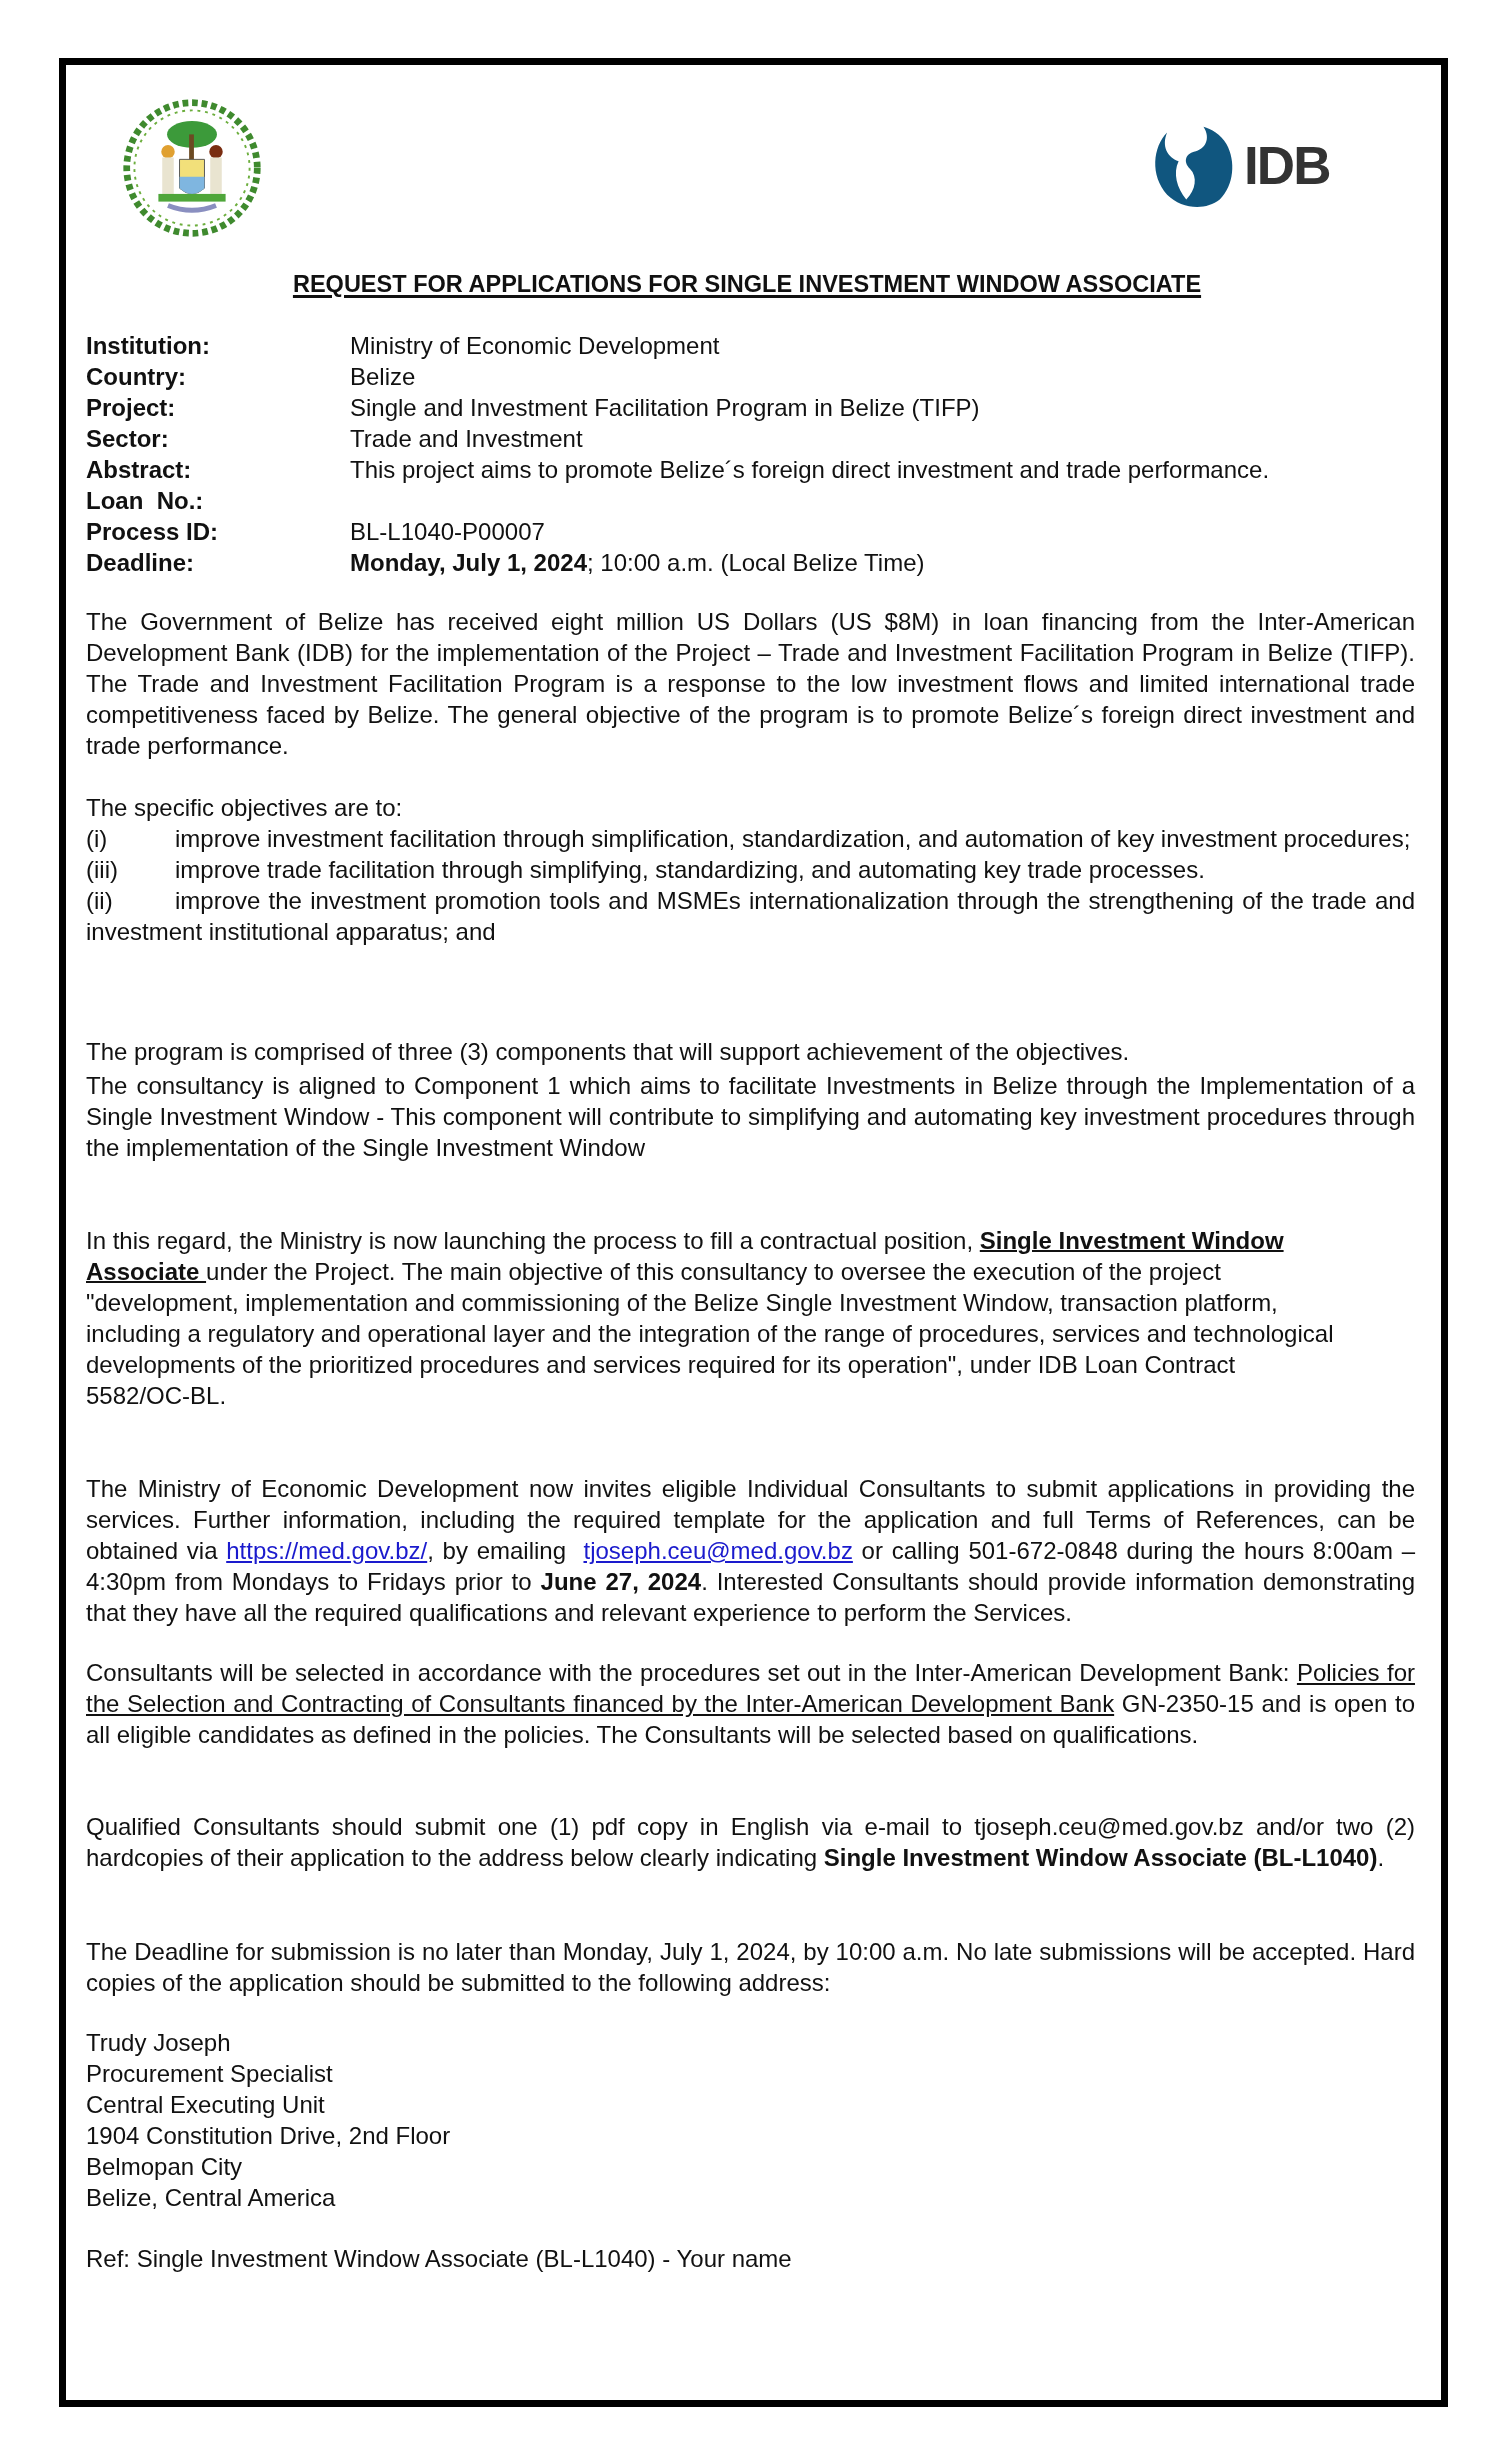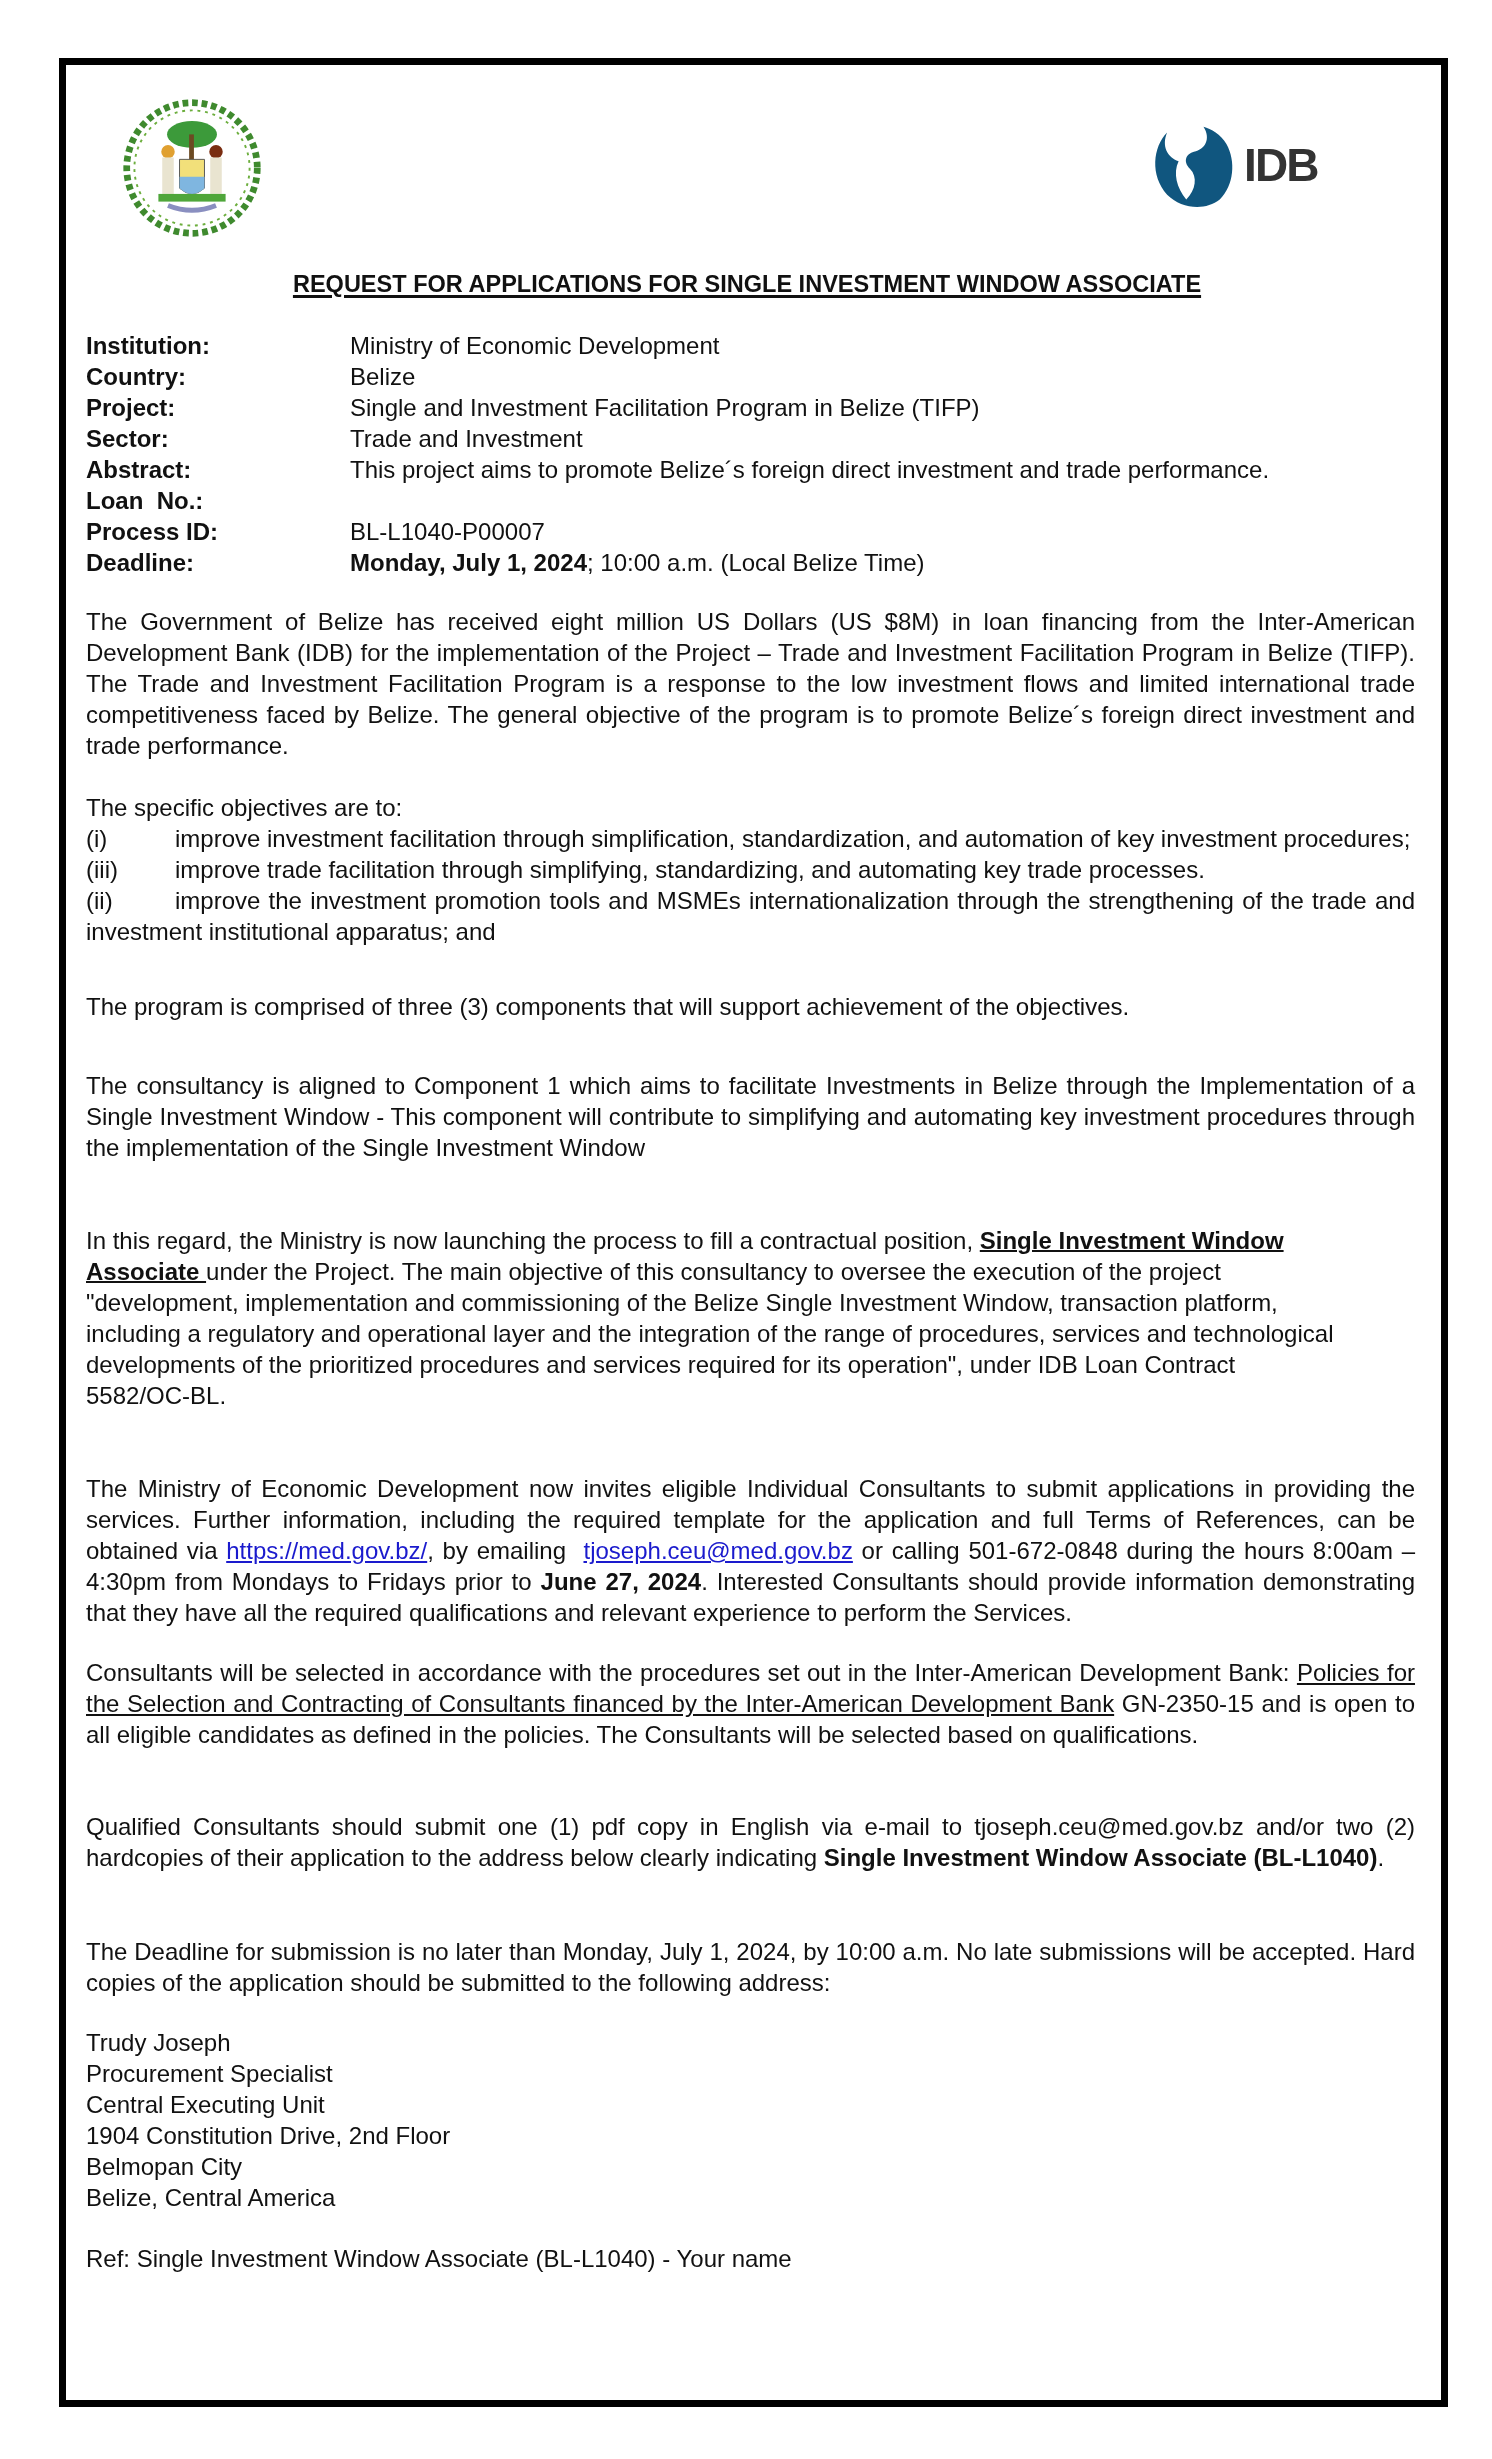--- a/index.html
+++ b/index.html
@@ -3,21 +3,21 @@
 <meta charset="utf-8">
 <style>
   html, body { margin:0; padding:0; background:#ffffff; }
   body { width:1493px; height:2459px; position:relative; overflow:hidden;
          font-family:"Liberation Sans", sans-serif; color:#111; }
   .frame { position:absolute; left:59px; top:58px; width:1375px; height:2335px;
            border:7.7px solid #000; box-sizing:content-box; }
   .seal { position:absolute; left:120px; top:96px; width:144px; height:144px; }
   .idb-logo { position:absolute; left:1148px; top:123px; width:250px; height:86px; }
   .idb-text { position:absolute; left:96px; top:3.8px; font-family:"Liberation Sans", sans-serif;
-              font-weight:bold; font-size:46px; color:#333; letter-spacing:-1.9px; line-height:77px; }
+              font-weight:bold; font-size:53px; color:#333; letter-spacing:-1.9px; line-height:77px; }
   .title { position:absolute; left:0; width:1493px; top:269px; text-align:center;
            font-weight:bold; font-size:24.5px; line-height:29px; }
   .title span { text-decoration:underline; text-decoration-thickness:2.9px; text-underline-offset:2.9px;
                 display:inline-block; transform:scaleX(0.96); }
   .t { font-size:24px; line-height:31px; }
   .info { position:absolute; left:86px; top:330px; width:1345px; }
   .info-row { display:flex; height:31px; }
   .info-label { width:264px; font-weight:bold; }
   .info-value { flex:1; }
   .blk { position:absolute; left:86px; width:1329px; }
@@ -100,21 +100,21 @@
 
 <div class="blk t just" style="top:606px;">The Government of Belize has received eight million US Dollars (US $8M) in loan financing from the Inter-American Development Bank (IDB) for the implementation of the Project – Trade and Investment Facilitation Program in Belize (TIFP).  The Trade and Investment Facilitation Program is a response to the low investment flows and limited international trade competitiveness faced by Belize. The general objective of the program is to promote Belize´s foreign direct investment and trade performance.</div>
 
 <div class="blk t just" style="top:792px;">
   <span class="obj-item">The specific objectives are to:</span>
   <span class="obj-item"><span class="obj-num">(i)</span><span>improve investment facilitation through simplification, standardization, and automation of key investment procedures;</span></span>
   <span class="obj-item"><span class="obj-num">(iii)</span><span>improve trade facilitation through simplifying, standardizing, and automating key trade processes.</span></span>
   <span class="obj-item"><span class="obj-num">(ii)</span><span>improve the investment promotion tools and MSMEs internationalization through the strengthening of the trade and investment institutional apparatus; and</span></span>
 </div>
 
-<div class="blk t" style="top:991px;">The program is comprised of three (3) components that will support achievement of the objectives.</div>
+<div class="blk t" style="top:1036px;">The program is comprised of three (3) components that will support achievement of the objectives.</div>
 
 <div class="blk t just" style="top:1070px;">The consultancy is aligned to Component 1 which aims to facilitate Investments in Belize through the Implementation of a Single Investment Window - This component will contribute to simplifying and automating key investment procedures through the implementation of the Single Investment Window</div>
 
 <div class="blk t" style="top:1225px; width:1249px;">
   <span>In this regard, the Ministry is now launching the process to fill a contractual position, </span><span class="bu">Single Investment Window Associate </span><span>under the Project. The main objective of this consultancy to oversee the execution of the project "development, implementation and commissioning of the Belize Single Investment Window, transaction platform, including a regulatory and operational layer and the integration of the range of procedures, services and technological developments of the prioritized procedures and services required for its operation", under IDB Loan Contract 5582/OC-BL.</span>
 </div>
 
 <div class="blk t just" style="top:1441px;margin-top:32px;">
   <span>The Ministry of Economic Development now invites eligible Individual Consultants to submit applications in providing the services. Further information, including the required template for the application and full Terms of References, can be obtained via </span><a class="lnk">https://med.gov.bz/</a><span style="white-space:pre-wrap">, by emailing  </span><a class="lnk">tjoseph.ceu@med.gov.bz</a><span> or calling 501-672-0848 during the hours 8:00am – 4:30pm from Mondays to Fridays prior to </span><span class="b">June 27, 2024</span><span>.  Interested Consultants should provide information demonstrating that they have all the required qualifications and relevant experience to perform the Services.</span>
 </div>

